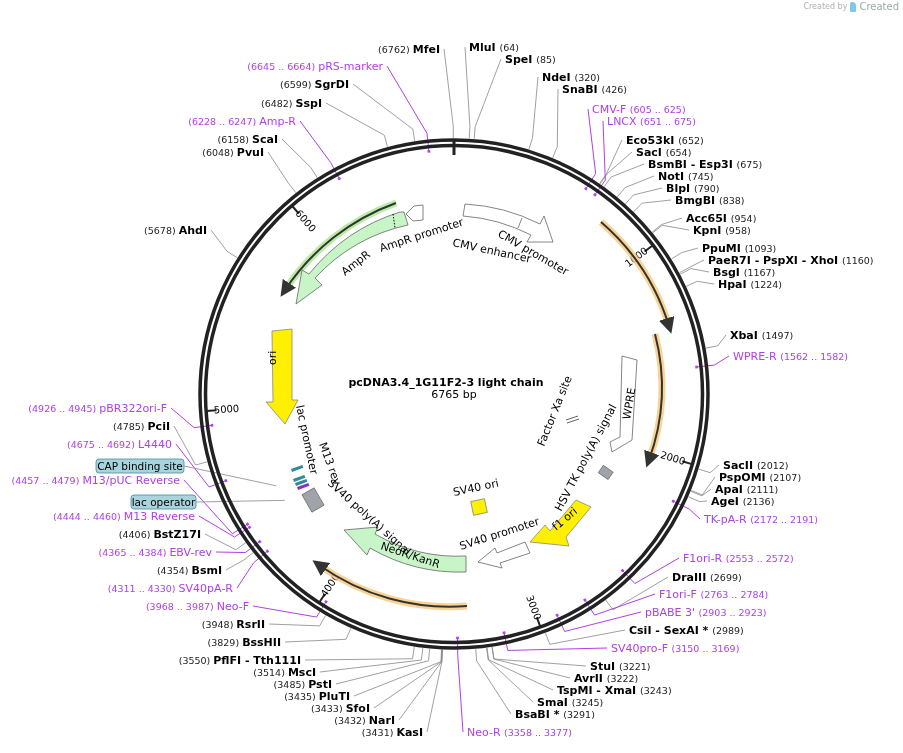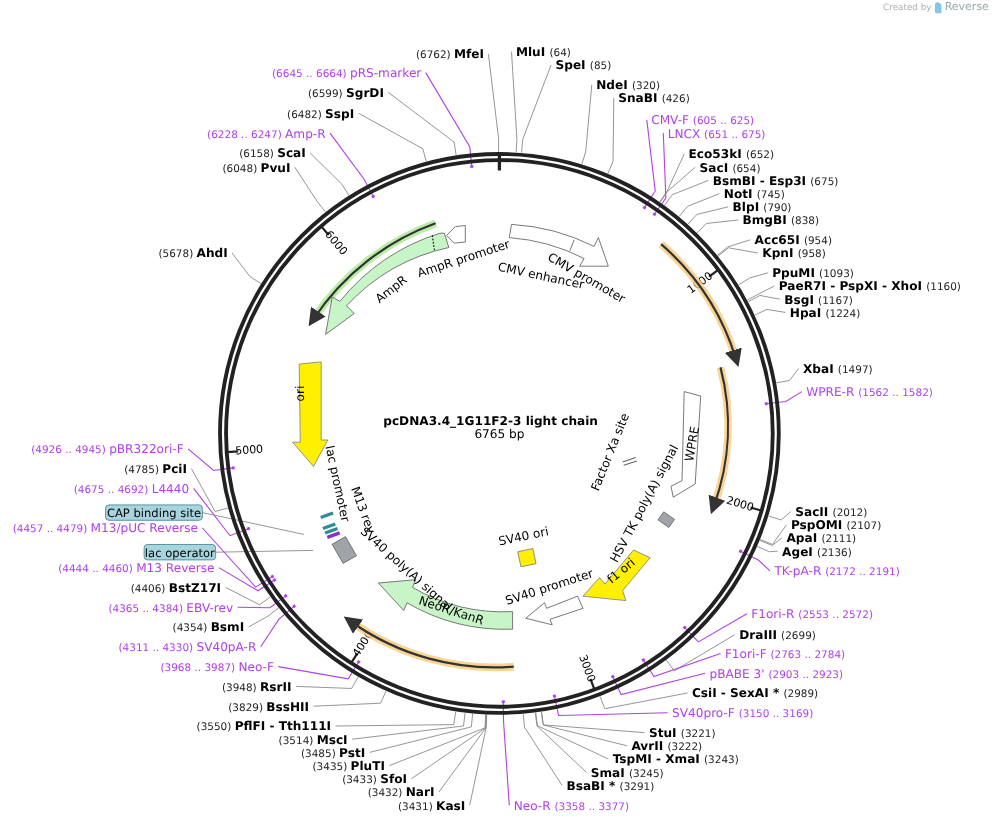--- a/index.html
+++ b/index.html
@@ -16,21 +16,21 @@
   .feat-label{font-size:11px;fill:#000;}
   .title{font-weight:bold;font-size:11px;}
   .subtitle{font-size:11px;}
 </style>
 </head>
 <body>
 
 <div class="credit">
   <span>Created by</span>
   <span class="logo"></span>
-  <span class="brand">Reverse</span>
+  <span class="brand">Created</span>
 </div>
 
 <svg id="map" width="903" height="753" viewBox="0 0 903 753" xmlns="http://www.w3.org/2000/svg">
   <defs>
     <marker id="arrowDark" markerWidth="8" markerHeight="8" refX="4" refY="4" orient="auto">
       <path d="M0,0 L8,4 L0,8 z" fill="#333"></path>
     </marker>
   </defs>
 
   <g id="leaders">

